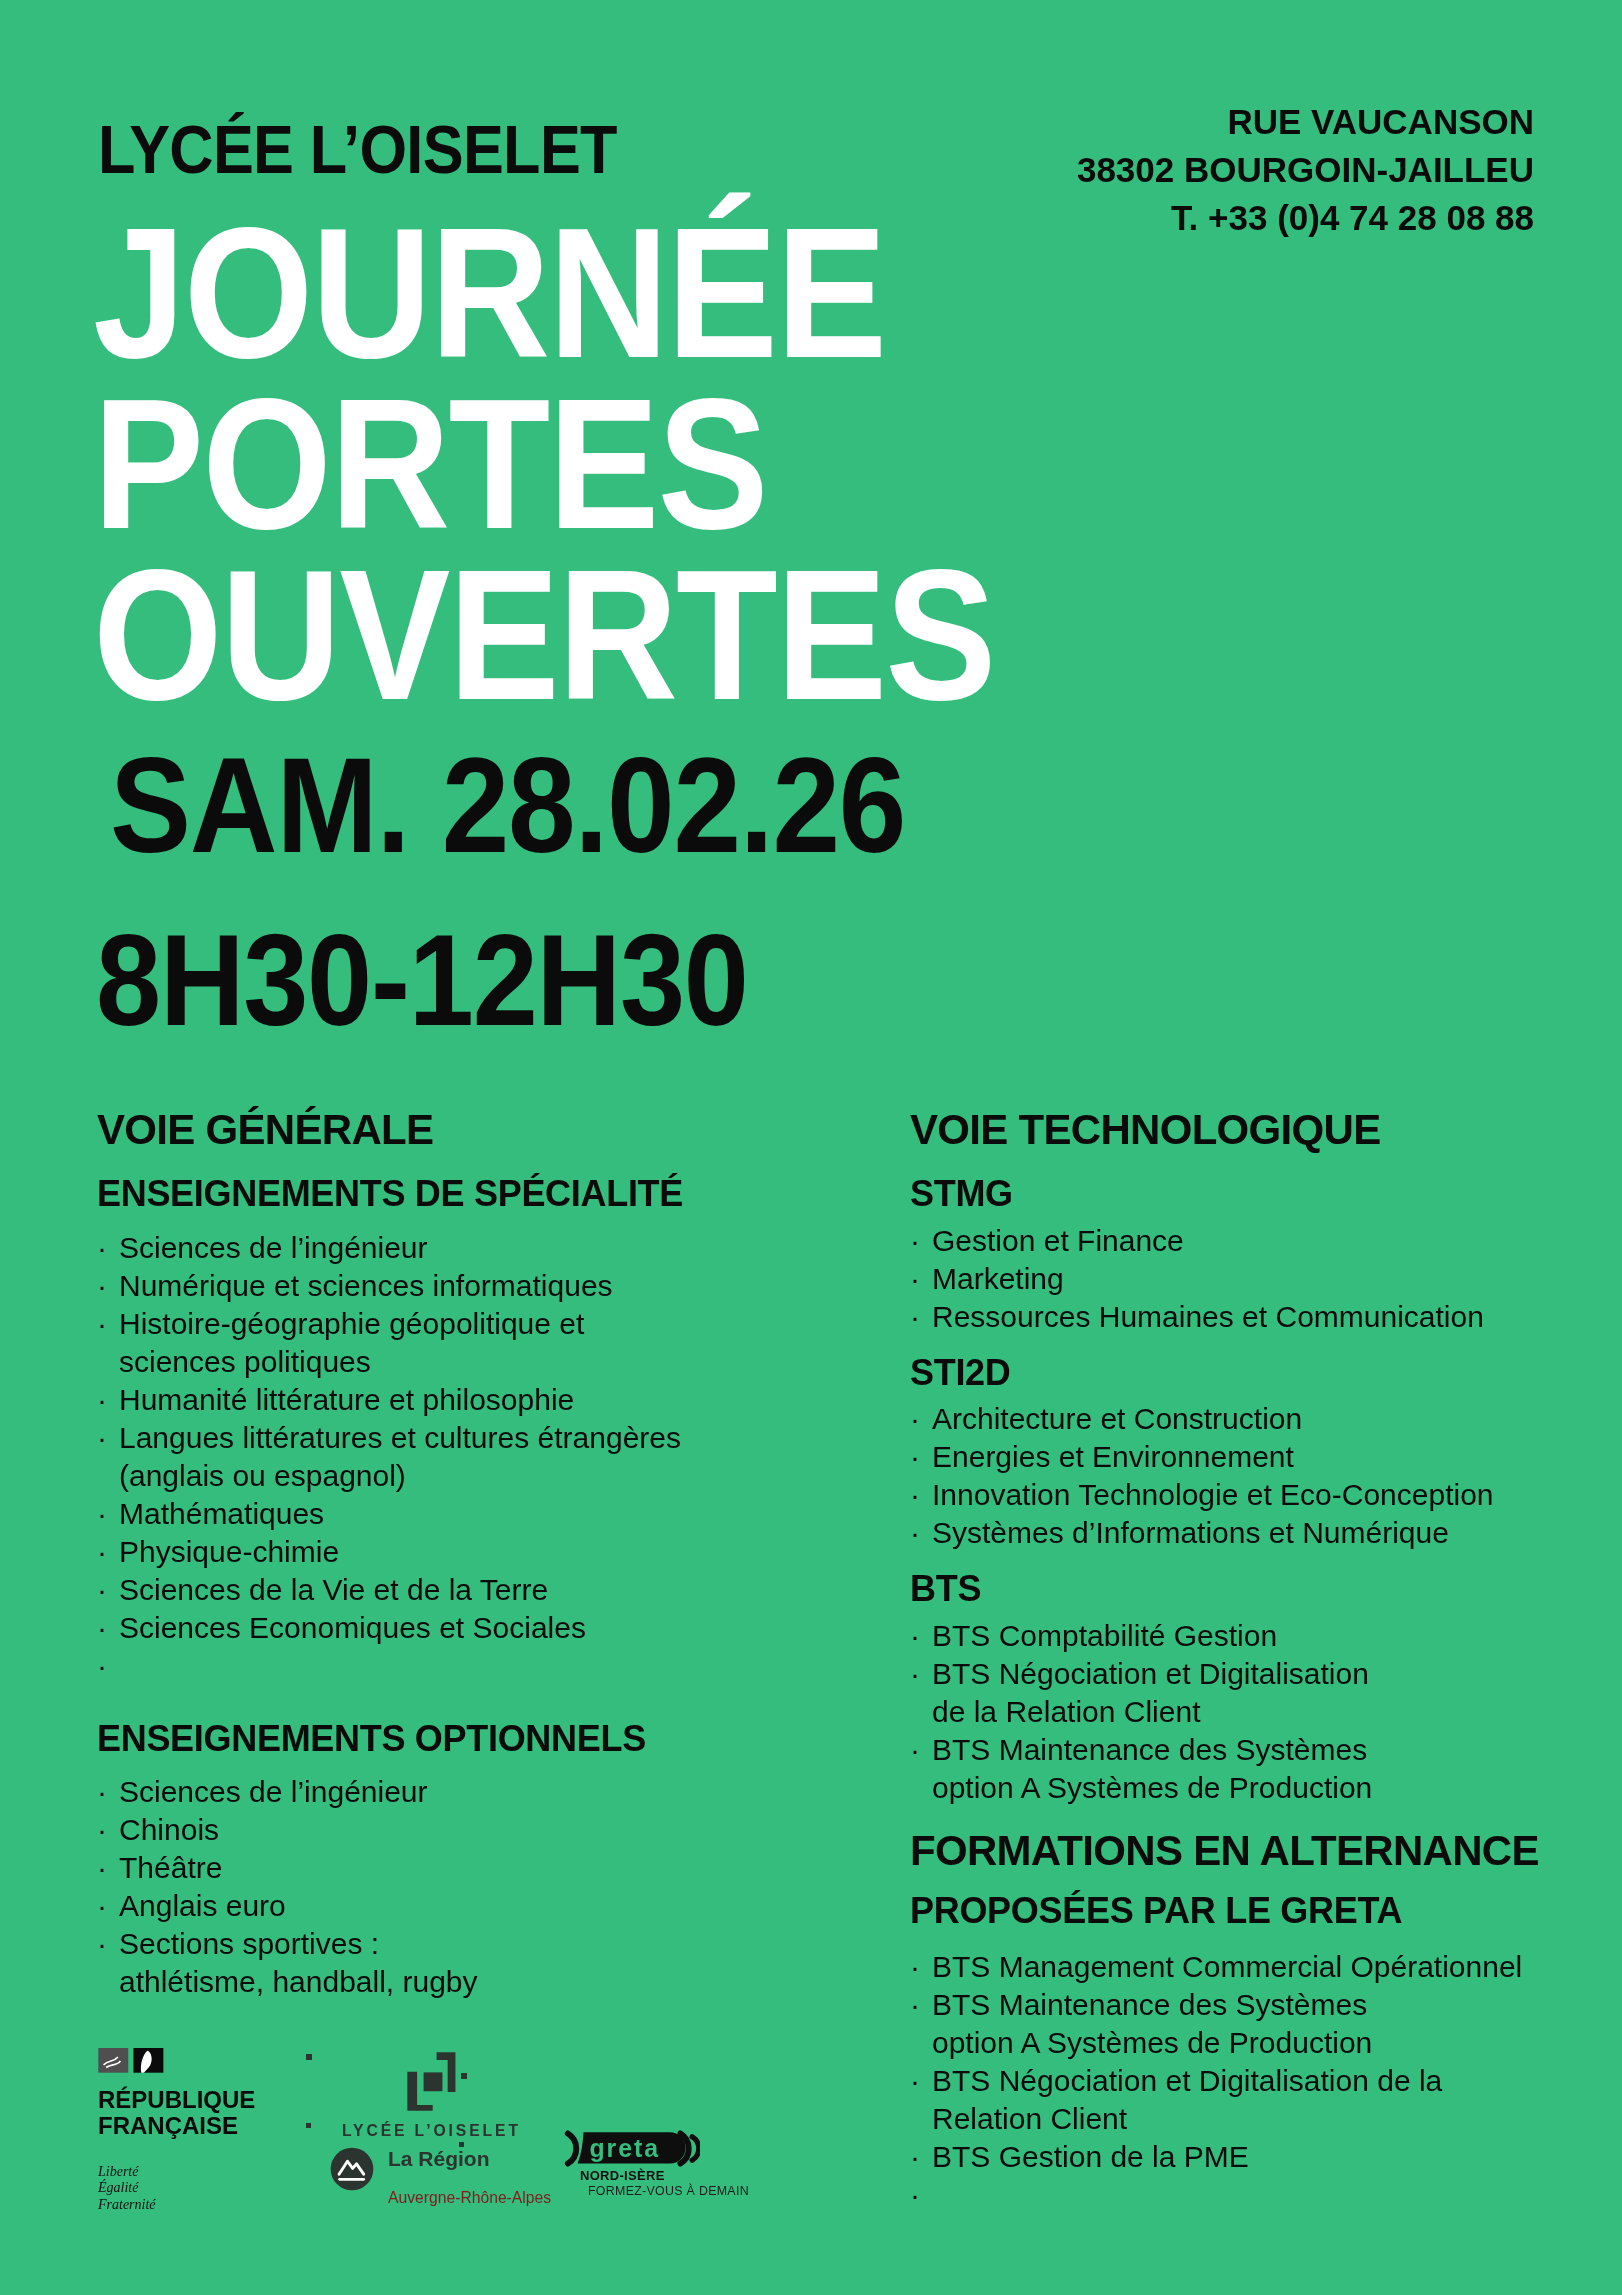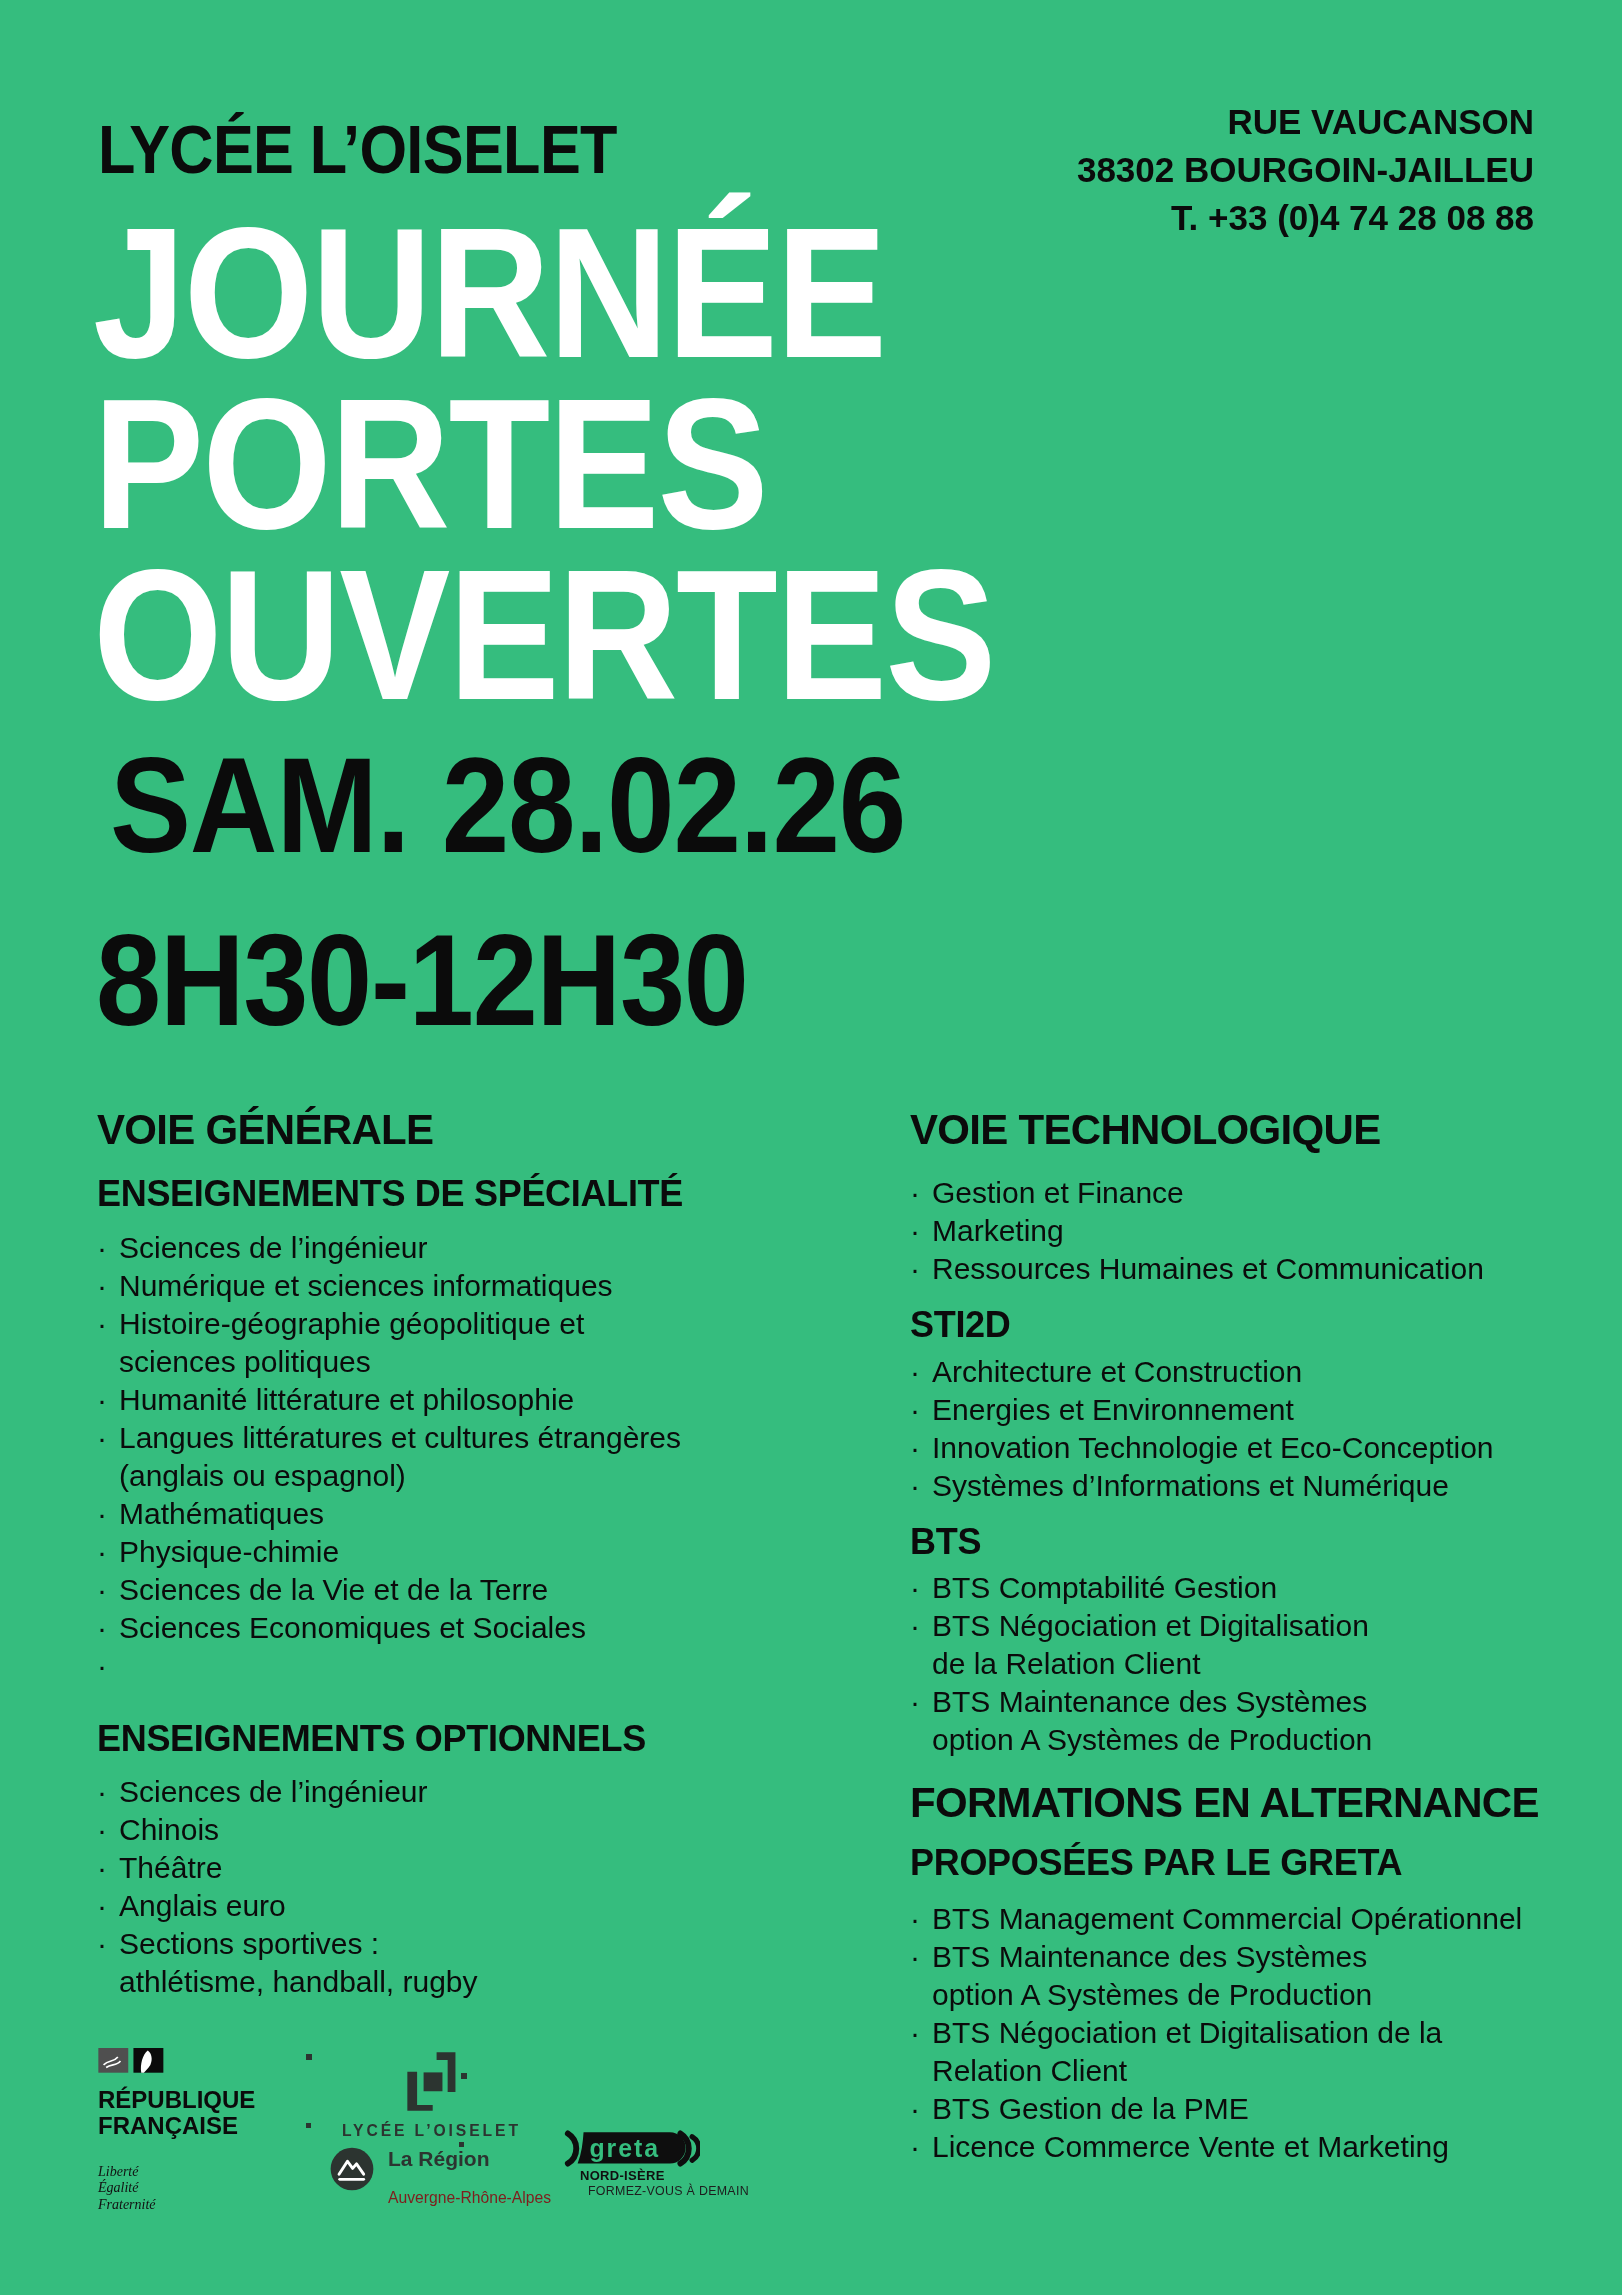--- a/index.html
+++ b/index.html
@@ -165,20 +165,21 @@
         <span class="t">Sections sportives :
 athlétisme, handball, rugby</span>
       </div>
   </div>
 </div>
 
 <div class="abs col col-right">
   <div class="h2">VOIE TECHNOLOGIQUE</div>
 
   <div class="grp">
+    <div class="h3">STMG</div>
     <div class="li">
         <span class="b">·</span>
         <span class="t">Gestion et Finance</span>
       </div>
     <div class="li">
         <span class="b">·</span>
         <span class="t">Marketing</span>
       </div>
     <div class="li">
         <span class="b">·</span>
@@ -240,21 +241,20 @@
         <span class="b">·</span>
         <span class="t">BTS Négociation et Digitalisation de la
 Relation Client</span>
       </div>
     <div class="li">
         <span class="b">·</span>
         <span class="t">BTS Gestion de la PME</span>
       </div>
     <div class="li">
         <span class="b">·</span>
-        <span class="t">Licence Commerce Vente et Marketing</span>
       </div>
   </div>
 </div>
 
 <div class="abs rf">
   <svg width="67" height="26" viewBox="0 0 102 40">
     <rect x="0" y="0" width="46" height="38" fill="#4f4f4f"></rect>
     <path d="M8 26 C16 18 24 22 30 14 M12 30 C20 24 28 28 34 20" stroke="#ffffff" stroke-width="2.5" fill="none"></path>
     <rect x="54" y="0" width="46" height="38" fill="#0b0b0b"></rect>
     <path d="M66 38 C64 26 68 10 76 4 C82 8 84 18 80 26 C76 32 72 36 70 38 Z" fill="#ffffff"></path>

